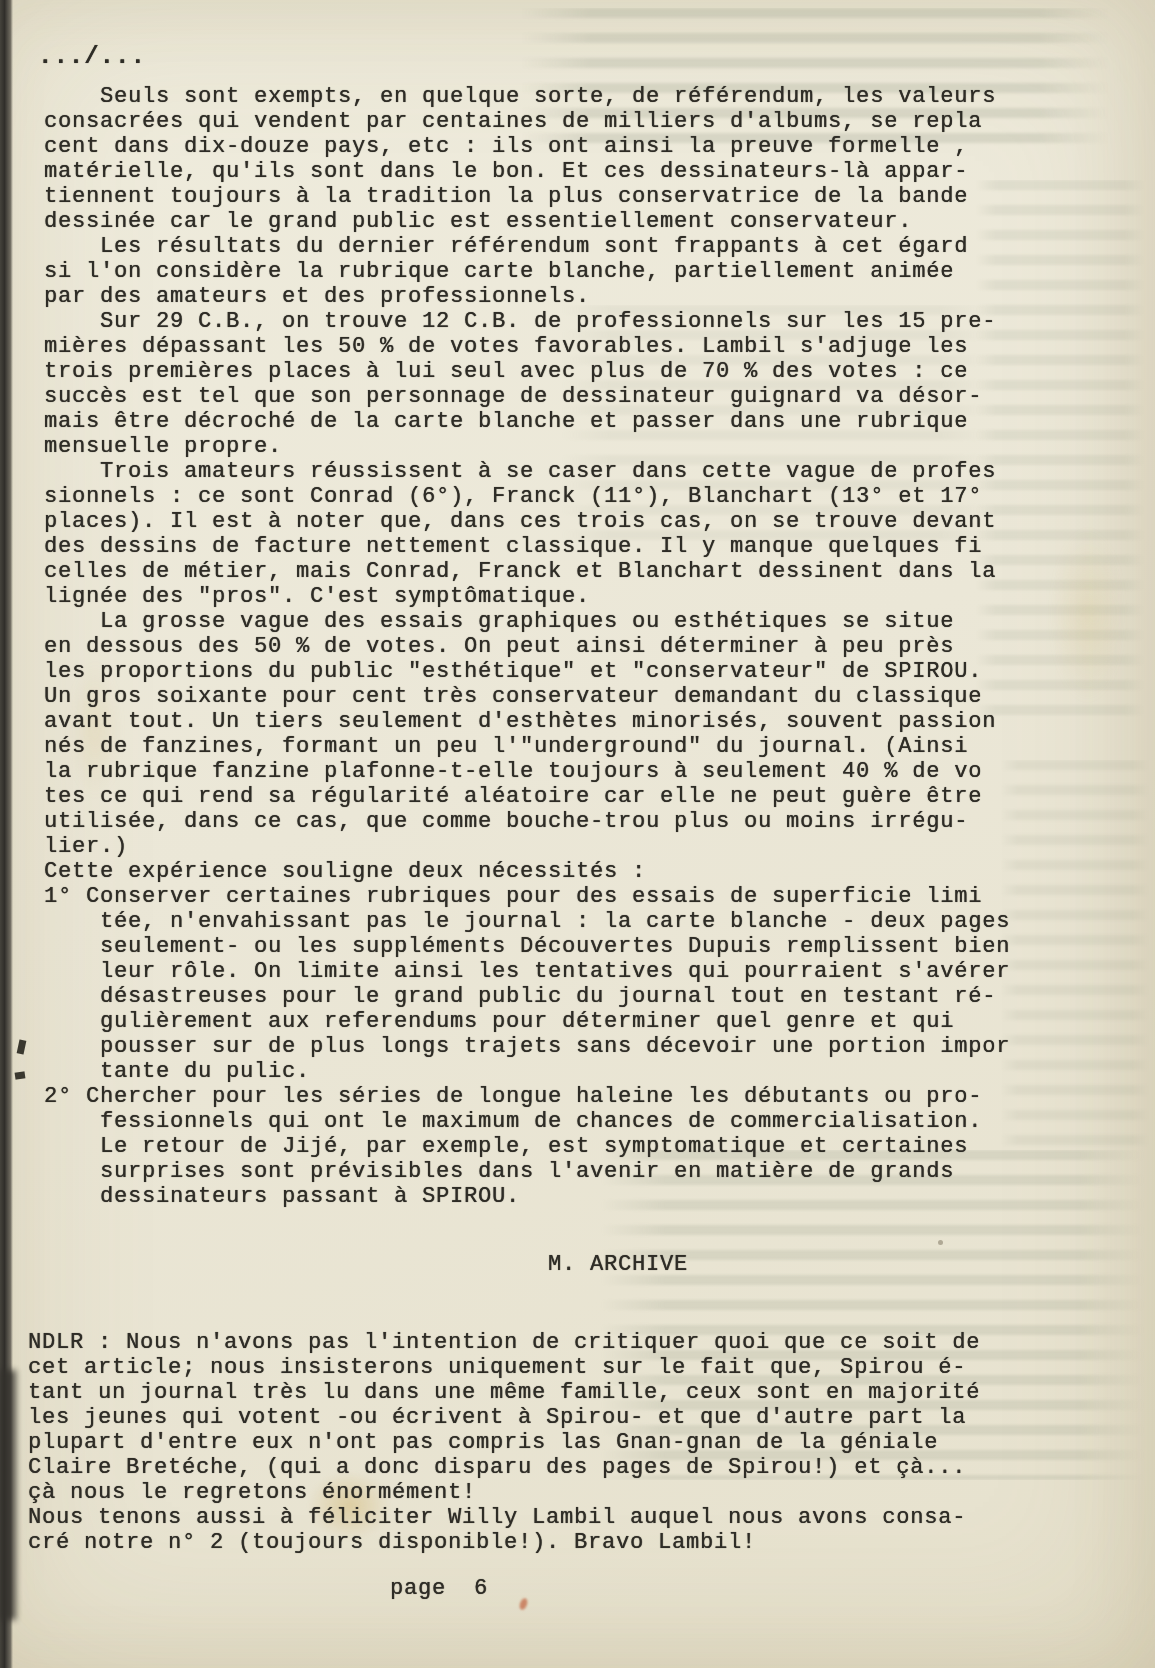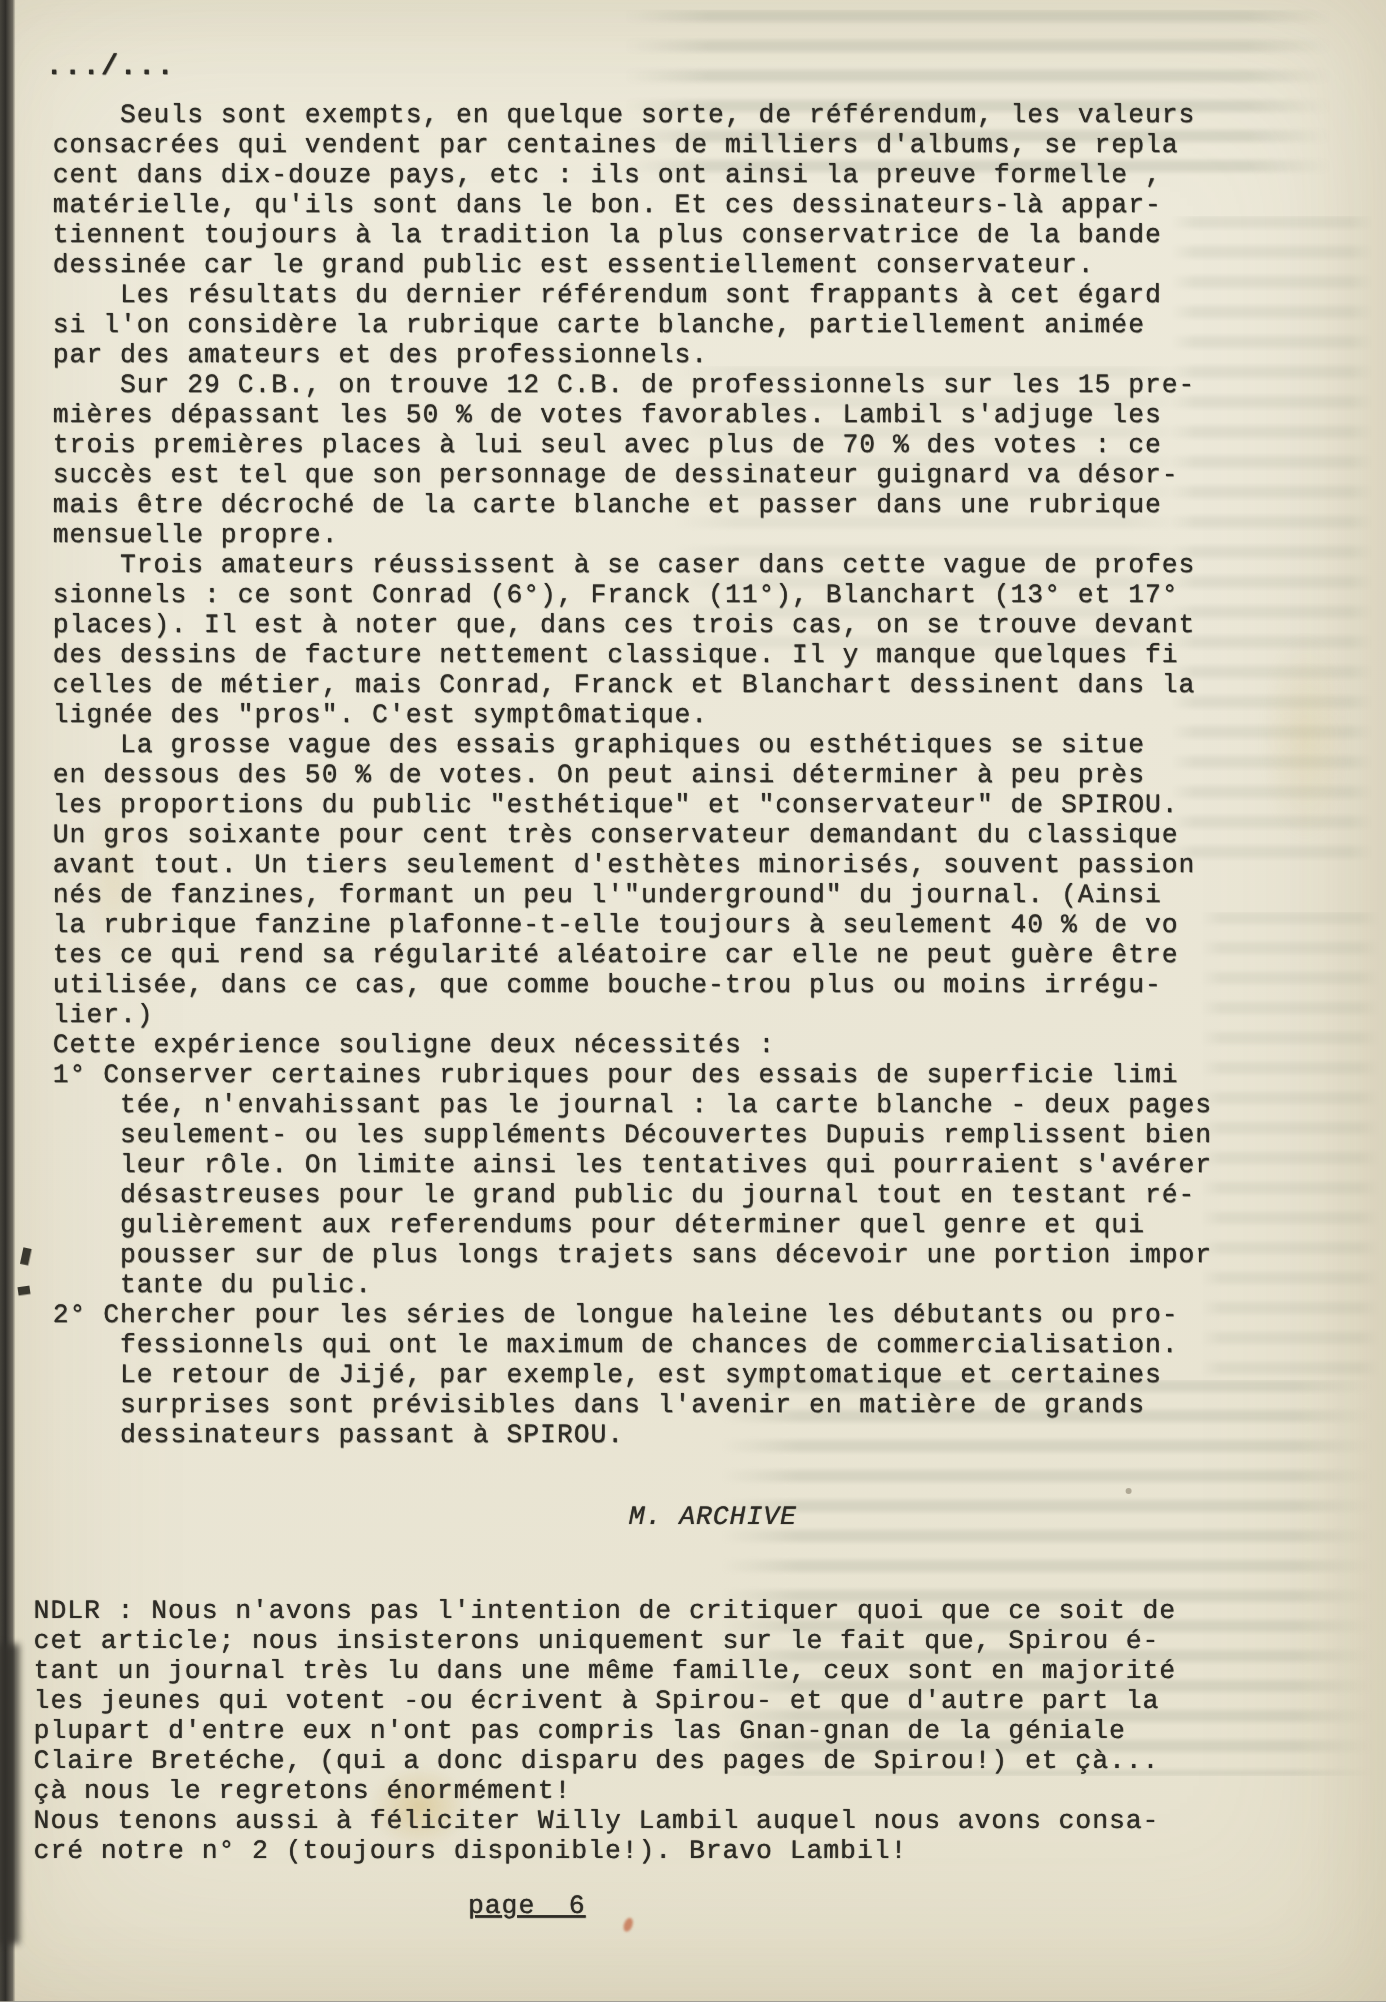--- a/index.html
+++ b/index.html
@@ -10,23 +10,23 @@
     font-family:"Liberation Mono","DejaVu Sans Mono",monospace;
     color:#2e2c26;
   }
   .typed{
     position:absolute;white-space:pre;z-index:2;
     font-size:22px;line-height:25px;letter-spacing:0.8px;
     text-shadow:0 0 0.9px rgba(46,44,38,.85), 0.4px 0.4px 0.4px rgba(46,44,38,.4);
   }
   .mark{left:38px;top:44px;font-size:24px;font-weight:bold;letter-spacing:1px;}
   .article{left:44px;top:84px;}
-  .signature{left:524px;top:1252px;font-style:italic;}
+  .signature{left:548px;top:1252px;}
   .ndlr{left:28px;top:1330px;}
-  .footer{left:390px;top:1576px;text-decoration:underline;}
+  .footer{left:390px;top:1576px;}
   
   .scan-edge{
     position:absolute;left:0;top:0;width:13px;height:100%;z-index:4;
     background:linear-gradient(to right,#45433c 0%,#302e2a 35%,#6f6b60 80%,rgba(110,105,92,0) 100%);
   }
   .edge-blotch{
     position:absolute;left:0;top:1370px;width:16px;height:250px;z-index:4;
     background:#33312c;filter:blur(3px);opacity:.8;
   }
   .margin-mark{position:absolute;background:#3a382f;z-index:3;filter:blur(.6px);}

